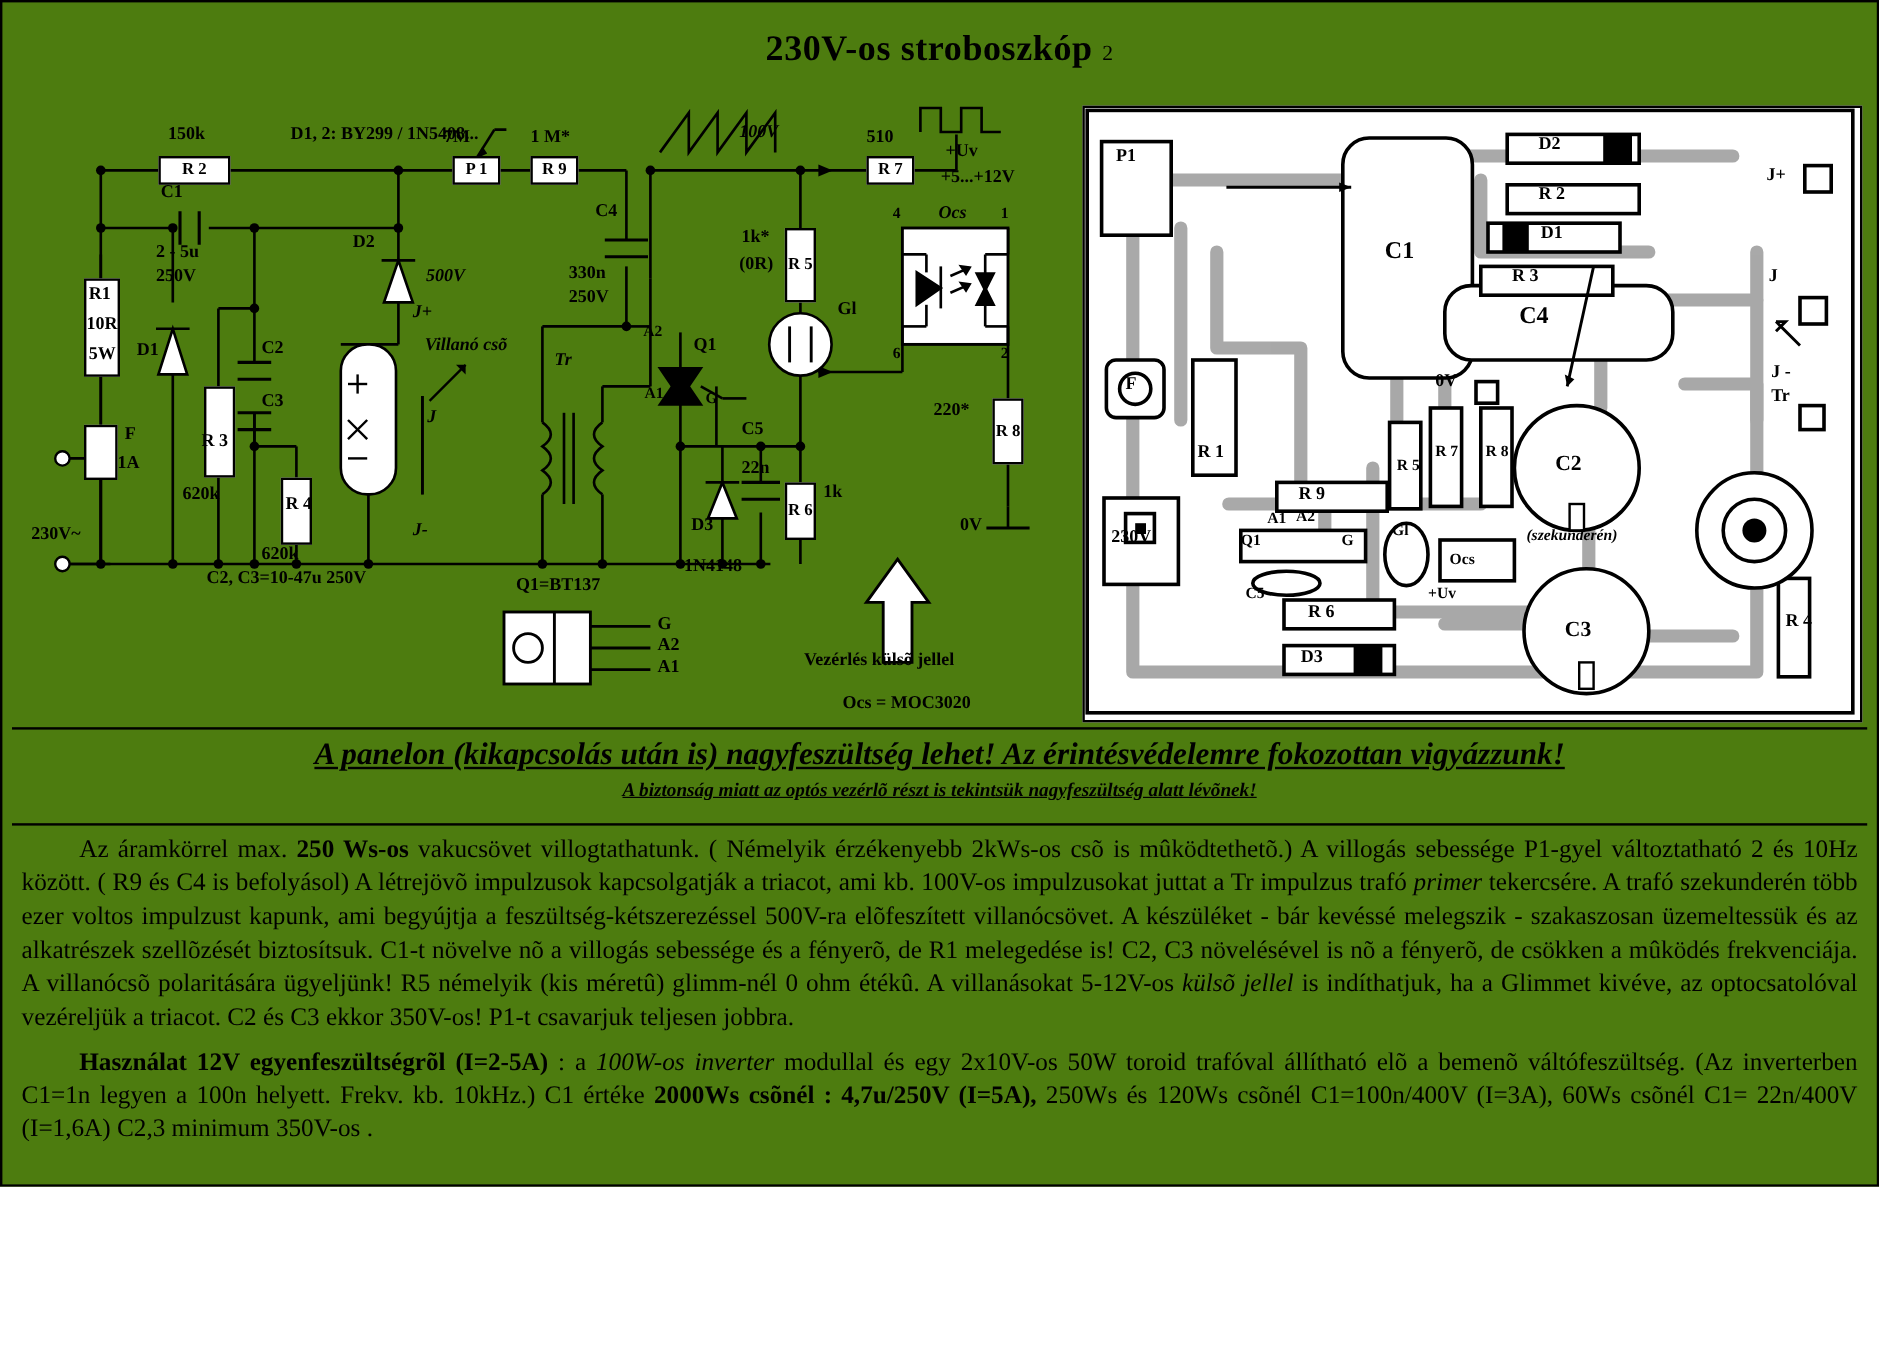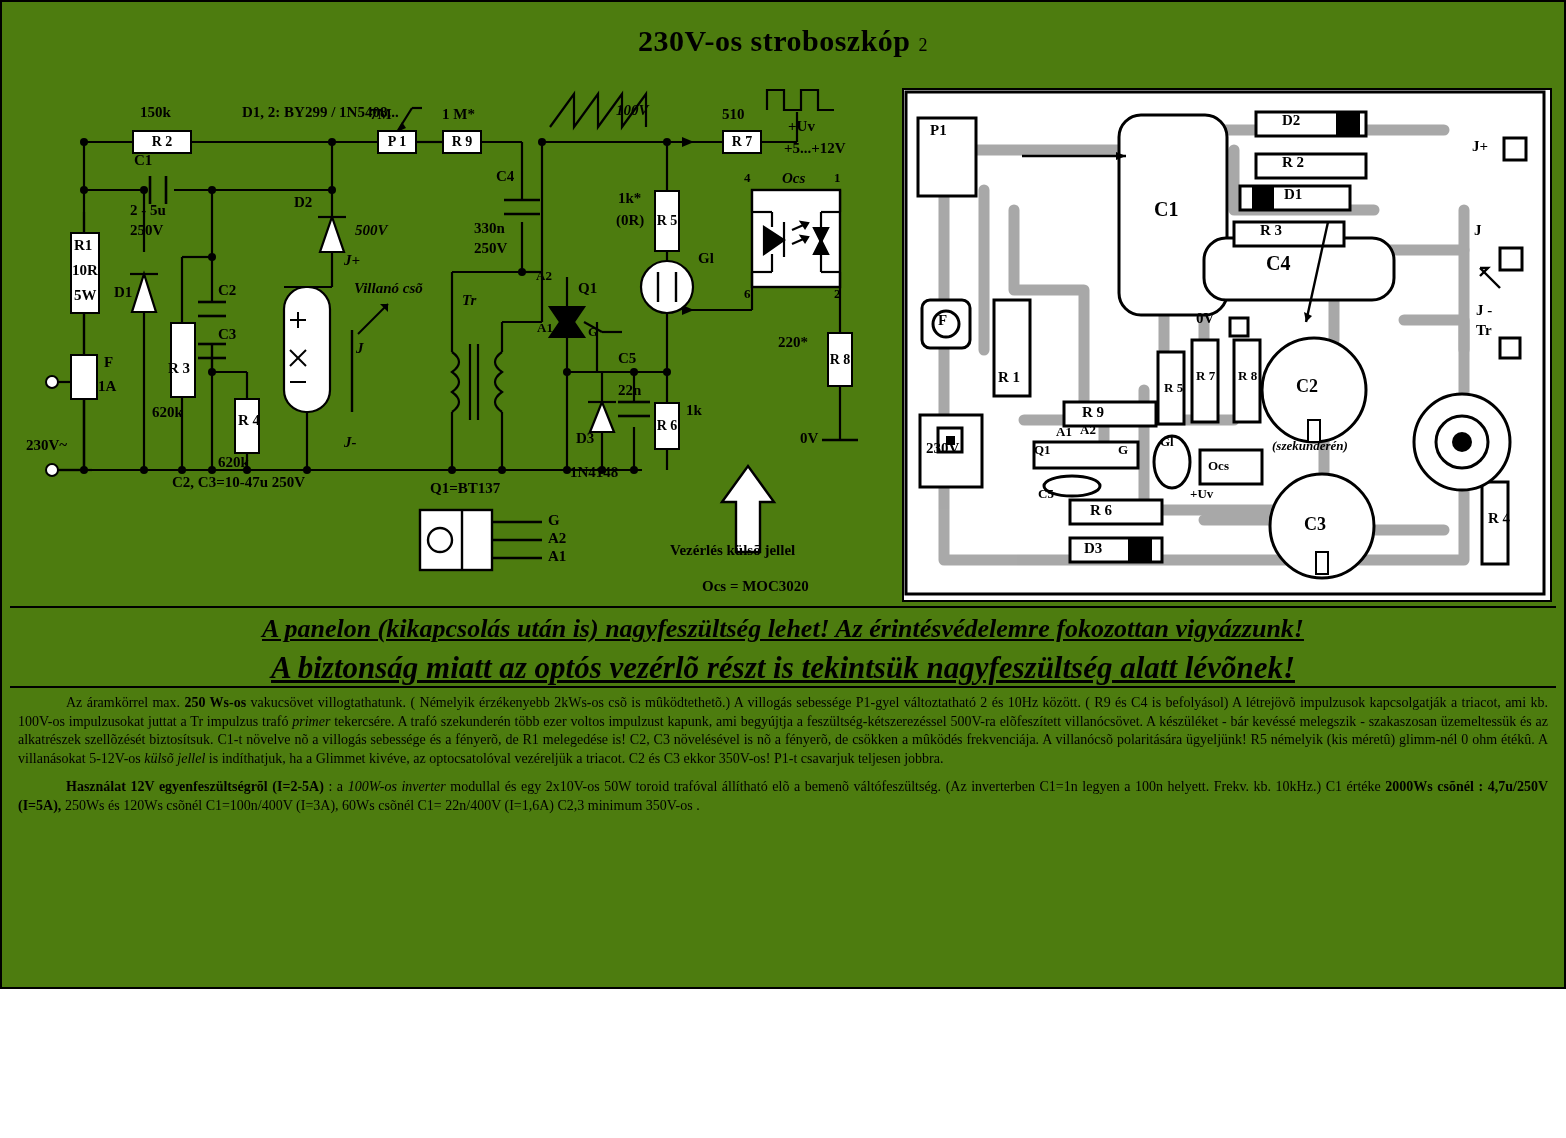--- a/index.html
+++ b/index.html
@@ -35,27 +35,27 @@
     font-family:"Liberation Serif", serif; font-weight:bold; font-size:14px;
     display:flex; align-items:center; justify-content:center; box-sizing:border-box;
   }
 
   
   .warn {
     position:absolute; left:0; width:100%; text-align:center;
     font-family:"Liberation Serif", serif; font-style:italic; font-weight:bold;
     font-size:26px; text-decoration:underline;
   }
-  .warn2 { font-size:31px; }
+  .warn2 { font-size:16px; }
 
   
   .bodytext {
     position:absolute; left:16px; right:16px; top:672px;
     font-family:"Liberation Serif", serif;
-    font-size:14px; line-height:1.33;
+    font-size:21px; line-height:1.33;
     text-align:justify;
   }
   .bodytext p { margin:0 0 2px 0; text-indent:0; }
   .bodytext p.ind { text-indent:48px; }
   .b { font-weight:bold; }
   .i { font-style:italic; }
 
   .hr { position:absolute; left:8px; right:8px; border-top:2px solid #000; }
 </style>
 </head>

